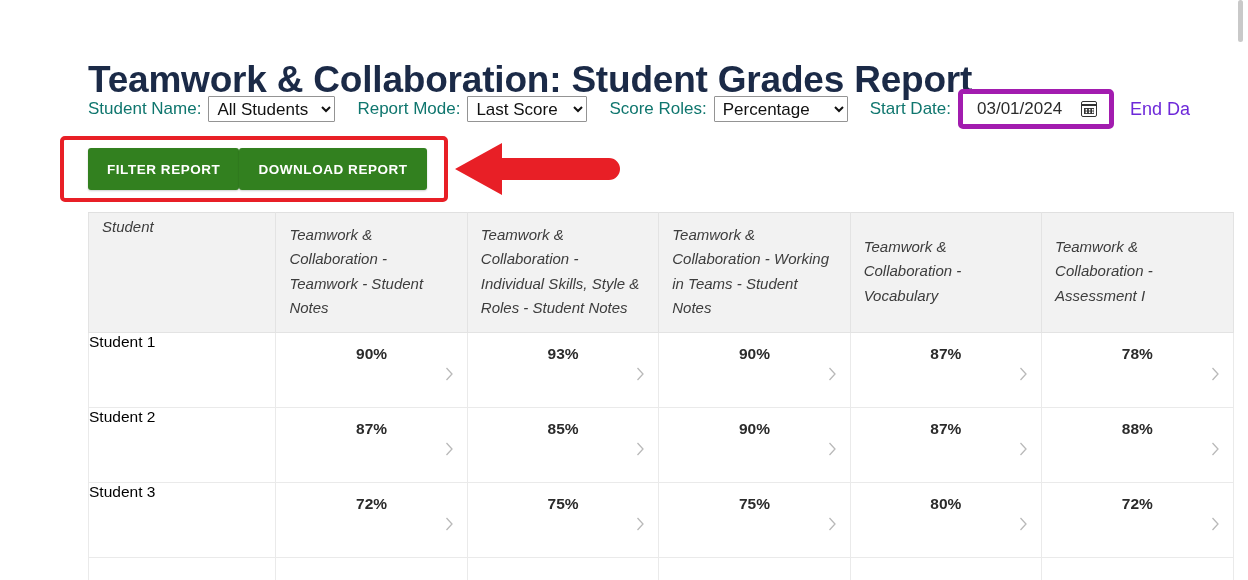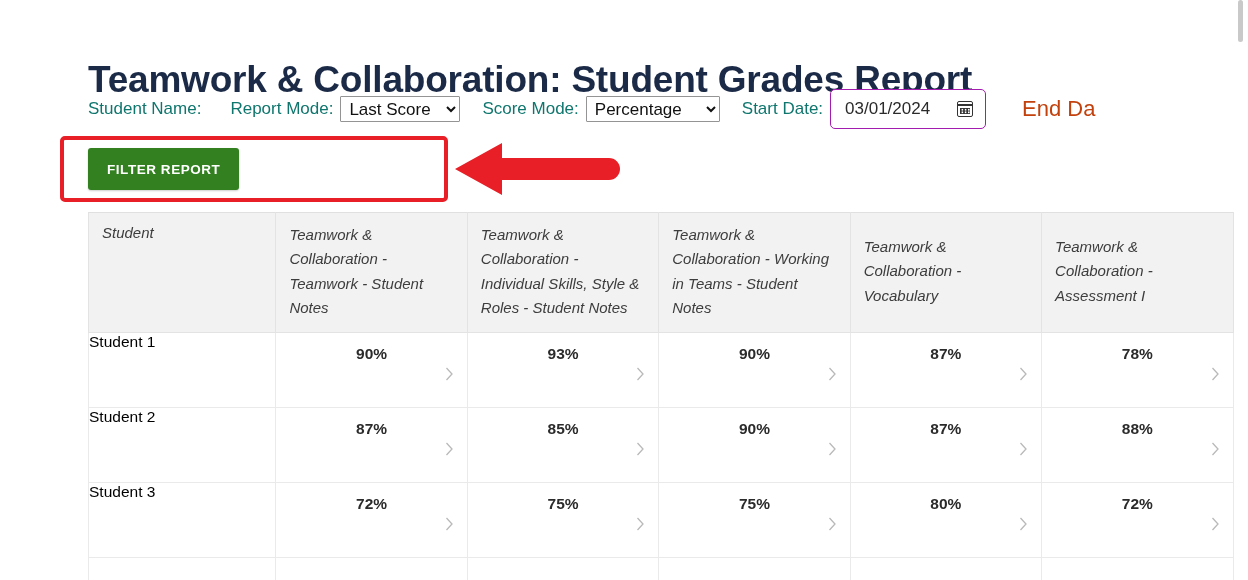--- a/index.html
+++ b/index.html
@@ -81,21 +81,21 @@
   select.w-report   { width: 120px; }
   select.w-score    { width: 134px; }
 
   .date-box {
     display: flex;
     align-items: center;
     justify-content: space-between;
     width: 156px;
     height: 40px;
     box-sizing: border-box;
-    border: 1px solid #a21caf;
+    border: 5px solid #a21caf;
     border-radius: 5px;
     background: #ffffff;
     padding: 0 12px 0 14px;
   }
   .date-value {
     font-size: 17px;
     color: #2b2b2b;
   }
   .cal-icon {
     width: 16px;
@@ -115,23 +115,23 @@
   }
   .cal-icon::after {
     content: "";
     position: absolute;
     left: 2px; right: 2px; top: 6px; bottom: 2px;
     background:
       linear-gradient(to right, #333 1.2px, transparent 1.2px) 0 0/3.2px 100%,
       linear-gradient(to bottom, #333 1.2px, transparent 1.2px) 0 0/100% 2.6px;
   }
   .end-date-label {
-    font-size: 22px;
-    color: #c2410c;
-    margin-left: 36px;
+    font-size: 18px;
+    color: #6d28d9;
+    margin-left: 16px;
   }
 
   
   .actions {
     position: absolute;
     left: 88px;
     top: 148px;
     display: flex;
   }
   .btn {
@@ -198,21 +198,21 @@
     line-height: 1.62;
     color: #3d3d3d;
     text-align: left;
     vertical-align: middle;
     padding: 10px 13px 12px 13px;
     height: 116px;
     box-sizing: border-box;
   }
   table.grades thead th.first-head {
     vertical-align: top;
-    padding-top: 8px;
+    padding-top: 2px;
   }
 
   table.grades tbody td {
     border: 1px solid #eaeaea;
     height: 75px;
     box-sizing: border-box;
     vertical-align: top;
     padding: 0;
     background: #ffffff;
   }
@@ -244,48 +244,52 @@
   }
 </style>
 </head>
 <body>
 
 <div class="page-title">Teamwork &amp; Collaboration: Student Grades Report</div>
 
 <div class="filter-bar">
 
   <span class="filter-label">Student Name:</span>
+  <select class="nice-select w-students">
+    <option>All Students</option>
+  </select>
 
   <span class="filter-gap"></span>
 
   <span class="filter-label">Report Mode:</span>
   <select class="nice-select w-report">
     <option>Last Score</option>
   </select>
 
   <span class="filter-gap"></span>
 
-  <span class="filter-label">Score Mode:</span>
+  <span class="filter-label">Score Roles:</span>
   <select class="nice-select w-score">
     <option>Percentage</option>
   </select>
 
   <span class="filter-gap"></span>
 
   <span class="filter-label">Start Date:</span>
   <div class="date-box">
     <span class="date-value">03/01/2024</span>
     <span class="cal-icon"></span>
   </div>
 
   <span class="end-date-label">End Da</span>
 </div>
 
 <div class="actions">
   <button class="btn">FILTER REPORT</button>
+  <button class="btn">DOWNLOAD REPORT</button>
 </div>
 
 <div class="anno-rect"></div>
 
 <svg class="anno-arrow" viewBox="0 0 166 52" xmlns="http://www.w3.org/2000/svg">
   <path d="M0 26 L47 0 L47 15 L154 15 A11 11 0 0 1 154 37 L47 37 L47 52 Z" fill="#e81f26"></path>
 </svg>
 
 <div class="grades-table-wrap">
   <table class="grades">

